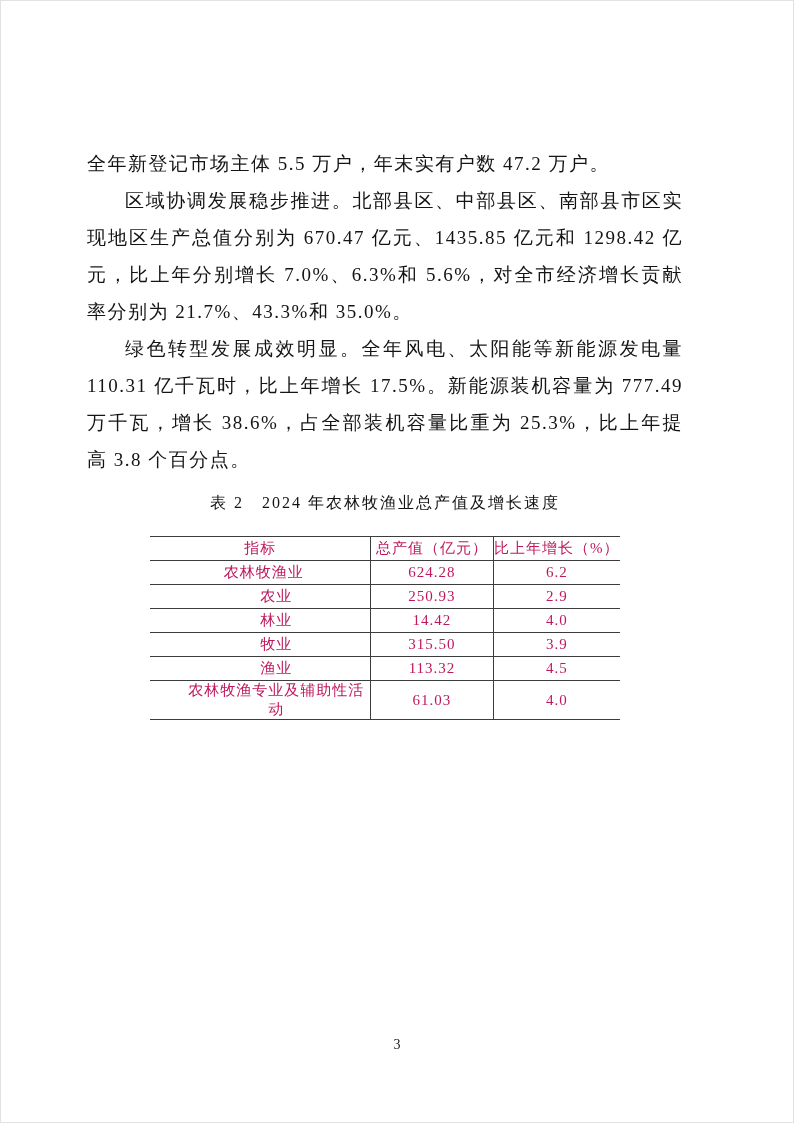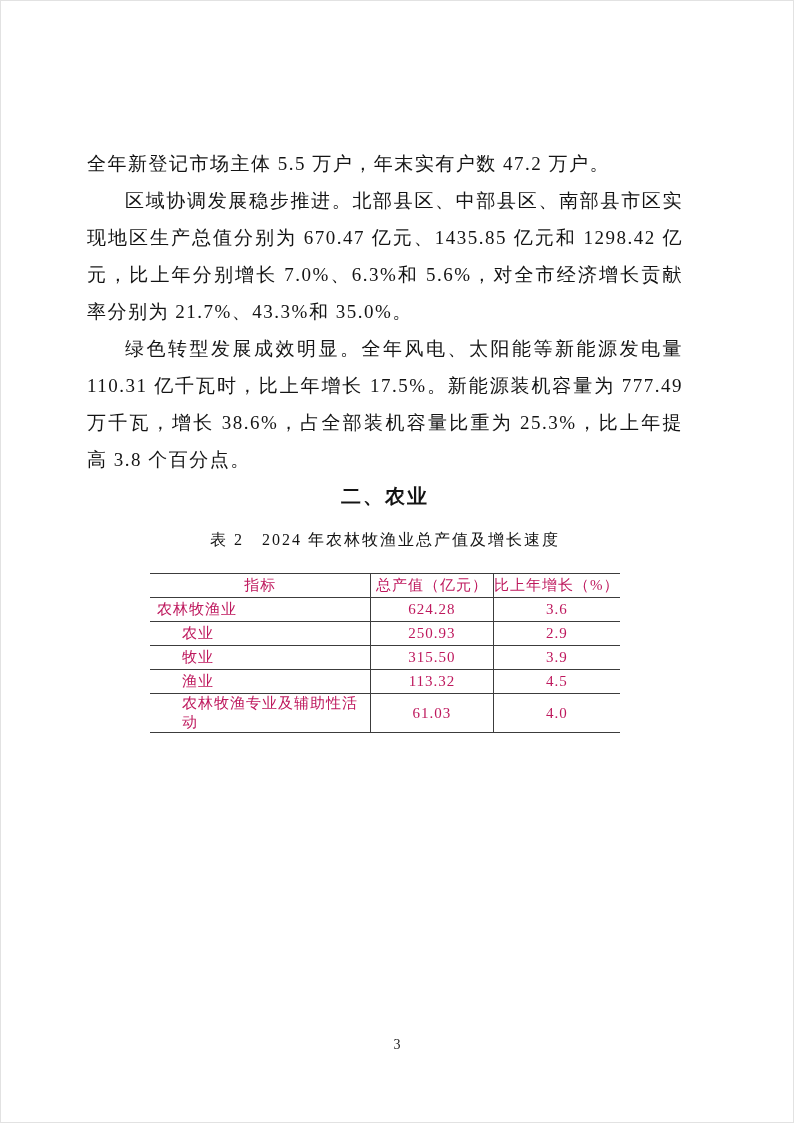--- a/index.html
+++ b/index.html
@@ -50,67 +50,71 @@
   table.stats-table tr { border-top: 1px solid #3c3c3c; }
   table.stats-table { border-bottom: 1px solid #3c3c3c; }
   table.stats-table th, table.stats-table td {
     height: 24px;
     font-weight: normal;
     text-align: center;
     vertical-align: middle;
     letter-spacing: 1px;
   }
   table.stats-table .v-sep { border-left: 1px solid #3c3c3c; }
-  table.stats-table td.cat-cell { text-align: left; padding-left: 7px; margin-top: 28px; }
+  table.stats-table td.cat-cell { text-align: center; padding-left: 7px; margin-top: 28px; }
   table.stats-table td.cat-cell.indent { padding-left: 32px; }
   .page-number {
     position: absolute;
     left: 0;
     width: 794px;
     top: 1037px;
     text-align: center;
     font-size: 14px;
     color: #222;
   }
 </style>
 </head>
 <body>
 
 <div class="page">
 
   <p class="para no-indent">全年新登记市场主体 5.5 万户，年末实有户数 47.2 万户。</p>
   <p class="para">区域协调发展稳步推进。北部县区、中部县区、南部县市区实现地区生产总值分别为 670.47 亿元、1435.85 亿元和 1298.42 亿元，比上年分别增长 7.0%、6.3%和 5.6%，对全市经济增长贡献率分别为 21.7%、43.3%和 35.0%。</p>
   <p class="para">绿色转型发展成效明显。全年风电、太阳能等新能源发电量 110.31 亿千瓦时，比上年增长 17.5%。新能源装机容量为 777.49 万千瓦，增长 38.6%，占全部装机容量比重为 25.3%，比上年提高 3.8 个百分点。</p>
 
-  <h2 class="section-heading">二、农业</h2>
 
 
   <div class="table-title">表 2　2024 年农林牧渔业总产值及增长速度</div>
 
   <table class="stats-table">
     <colgroup>
       <col style="width:47%">
       <col style="width:26%">
       <col style="width:27%">
     </colgroup>
     <tbody>
         <tr>
       <th>指标</th>
       <th class="v-sep">总产值（亿元）</th>
       <th class="v-sep">比上年增长（%）</th>
     </tr>
     <tr>
       <td class="cat-cell">农林牧渔业</td>
       <td class="v-sep">624.28</td>
-      <td class="v-sep">3.6</td>
+      <td class="v-sep">6.2</td>
     </tr>
     <tr>
       <td class="cat-cell indent">农业</td>
       <td class="v-sep">250.93</td>
       <td class="v-sep">2.9</td>
+    </tr>
+    <tr>
+      <td class="cat-cell indent">林业</td>
+      <td class="v-sep">14.42</td>
+      <td class="v-sep">4.0</td>
     </tr>
     <tr>
       <td class="cat-cell indent">牧业</td>
       <td class="v-sep">315.50</td>
       <td class="v-sep">3.9</td>
     </tr>
     <tr>
       <td class="cat-cell indent">渔业</td>
       <td class="v-sep">113.32</td>
       <td class="v-sep">4.5</td>

